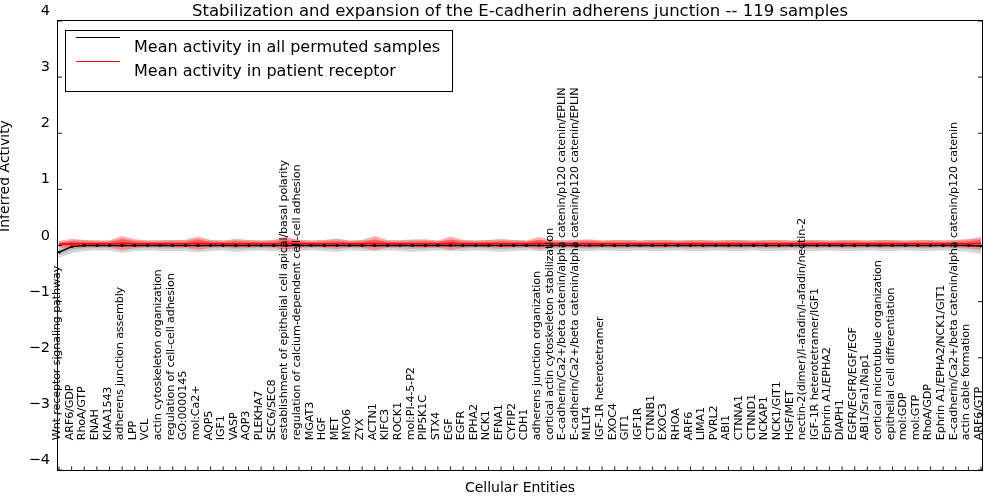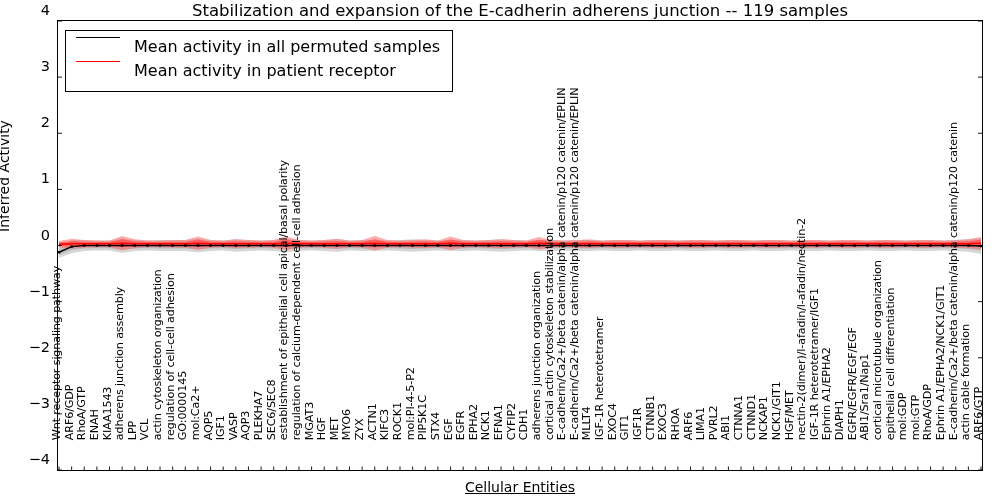--- a/index.html
+++ b/index.html
@@ -58,21 +58,20 @@
     transform: translateY(-9px);
   }
   
   #xlabel {
     position: absolute;
     left: 57px; top: 479px;
     width: 926px;
     text-align: center;
     font-size: 14px;
     color: #000;
-    text-decoration: underline;
   }
   .xtick-label {
     position: absolute;
     bottom: 3px;
     transform-origin: left bottom;
     transform: rotate(-90deg);
     white-space: nowrap;
     font-size: 11.2px;
     line-height: 11.2px;
     color: #000000;

